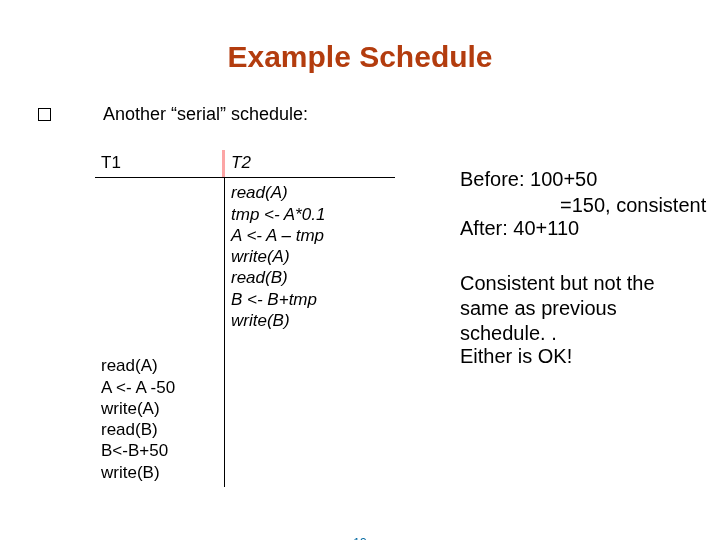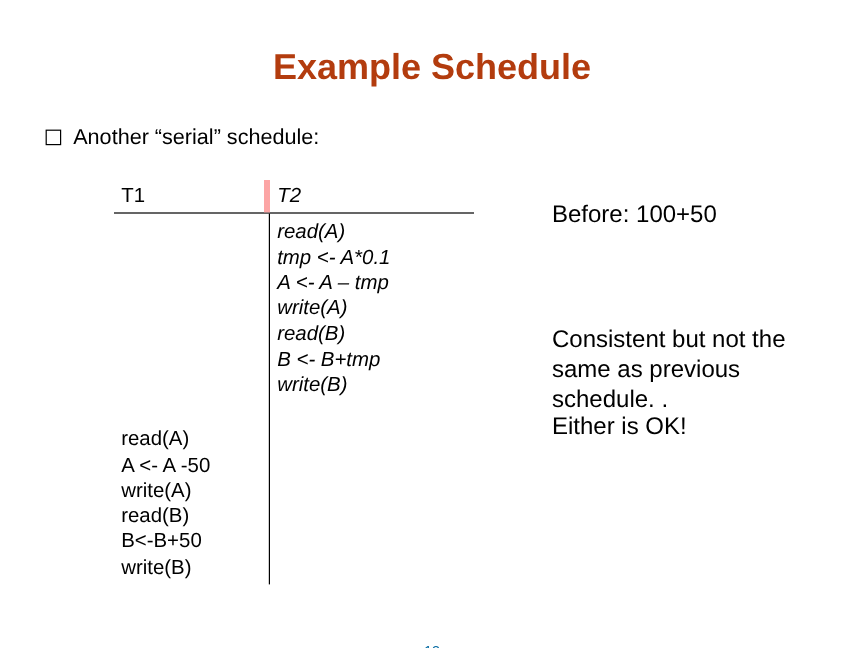--- a/index.html
+++ b/index.html
@@ -28,20 +28,21 @@
     font-weight: bold;
     color: #b33c0e;
   }
   .bullet-row {
     position: absolute;
     top: 82px;
     left: 38px;
     display: flex;
     align-items: center;
     font-size: 18px;
+    gap: 42px;
   }
   .bullet-box {
     width: 11px;
     height: 11px;
     border: 1px solid #000;
     margin-right: 10px;
     flex: 0 0 auto;
   }
   
   .sched {
@@ -55,21 +56,21 @@
   .sched-head {
     display: flex;
     border-bottom: 1px solid #000;
   }
   .col {
     box-sizing: border-box;
     padding: 2px 6px 4px 6px;
   }
   .col-t1 {
     width: 130px;
-    border-right: 5px solid #fca5a5;
+    border-right: 3px solid #fca5a5;
   }
   .col-t2 {
     width: 170px;
     border-right: 0;
     font-style: italic;
   }
   .sched-body {
     display: flex;
   }
   .sched-body .col-t1 {
@@ -137,17 +138,19 @@
 A &lt;- A – tmp
 write(A)
 read(B)
 B &lt;- B+tmp
 write(B)</div>
       </div>
     </div>
   </div>
 
   <div class="note note-before">Before: 100+50</div>
+  <div class="note note-eq">=150, consistent</div>
+  <div class="note note-after">After: 40+110</div>
   <div class="note note-either">Either is OK!</div>
   <div class="note note-consist">Consistent but not the same as previous schedule. .</div>
 
   <div class="pagenum">13</div>
 </div>
 
 </body></html>

